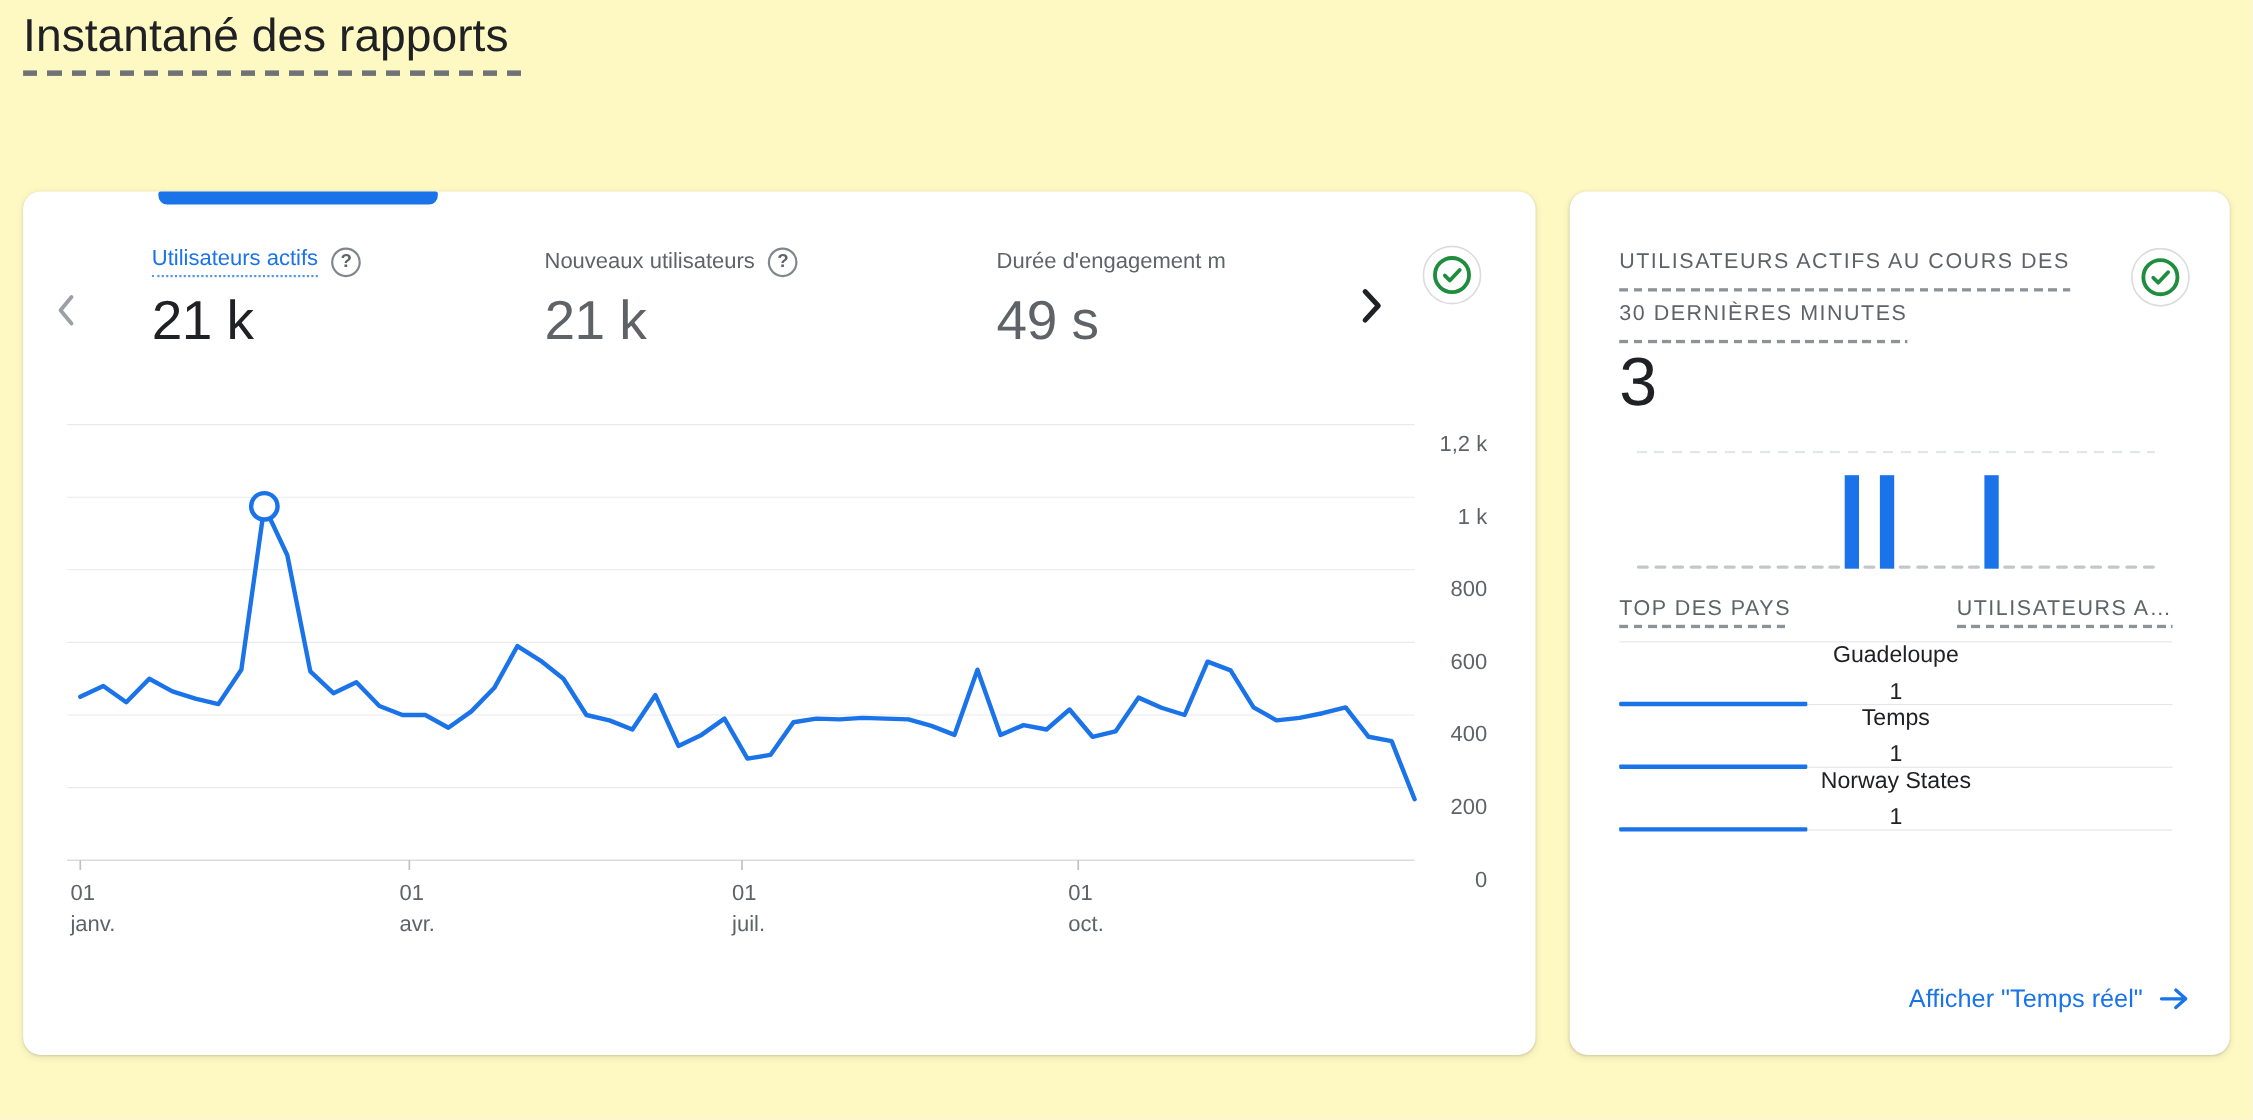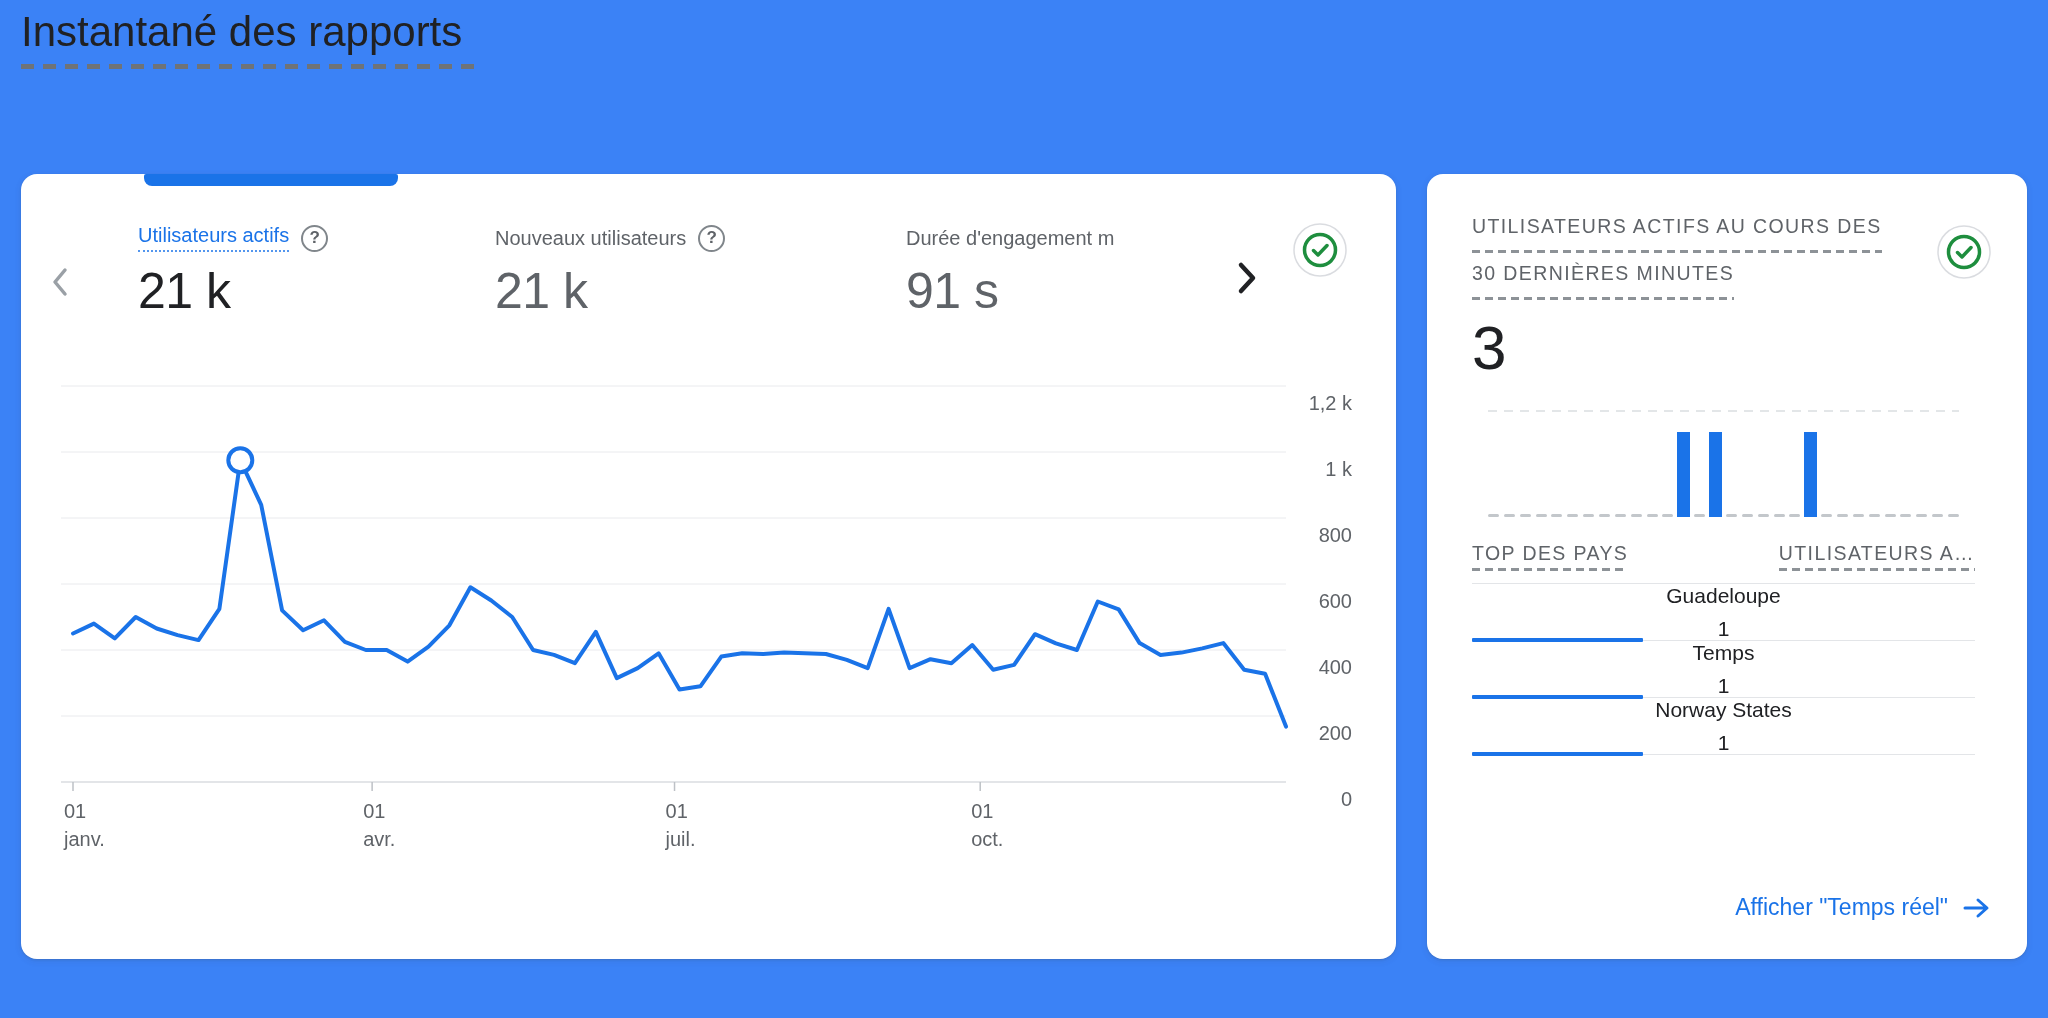--- a/index.html
+++ b/index.html
@@ -1,17 +1,17 @@
 <!DOCTYPE html>
 <html><head>
 <meta charset="utf-8">
 <style>
   html,body{margin:0;padding:0;background:#f1f3f4;}
   *{box-sizing:border-box;}
-  .stage{position:relative;width:2048px;height:1018px;background:#3b82f6;overflow:hidden;
+  .stage{position:relative;width:2048px;height:1018px;background:#fef9c3;overflow:hidden;
          font-family:"Liberation Sans","DejaVu Sans",sans-serif;color:#202124;}
 
   
   .page-title{position:absolute;left:21px;top:8px;font-size:42px;font-weight:400;color:#202124;letter-spacing:0;}
   .title-dashes{position:absolute;left:21px;top:64px;width:453px;height:5px;
      background:repeating-linear-gradient(90deg,#6f7377 0 13px,transparent 13px 22px);}
 
   
   .card{position:absolute;top:174px;background:#fff;border-radius:16px;
         box-shadow:0 1px 2px rgba(60,64,67,.18),0 2px 6px 1px rgba(60,64,67,.08);}
@@ -33,21 +33,21 @@
   .metric.muted .metric-value{color:#5f6368;}
   .metric.semi .metric-value{color:#5f6368;}
   .nav-chevron{position:absolute;background:none;border:none;padding:0;cursor:pointer;}
   .badge-check{position:absolute;}
 
   
   .trend-chart{position:absolute;left:0;top:0;}
   .axis-label{font-size:20px;fill:#5f6368;font-family:"Liberation Sans",sans-serif;}
 
   
-  .rt-header{position:absolute;left:45px;top:32px;line-height:40px;}
+  .rt-header{position:absolute;left:45px;top:44px;line-height:40px;}
   .rt-header .dashed-line{display:inline-block;font-size:19.5px;letter-spacing:1.4px;color:#5f6368;font-weight:500;
       padding-bottom:7px;background:repeating-linear-gradient(90deg,#8d9297 0 8px,transparent 8px 13px) left bottom/100% 3px no-repeat;}
   .rt-badge{position:absolute;left:510px;top:51px;}
   .rt-count{position:absolute;left:45px;top:138px;font-size:62px;font-weight:400;color:#202124;}
   .rt-per-minute{position:absolute;left:45px;top:212px;font-size:19.5px;letter-spacing:1.4px;color:#5f6368;font-weight:500;}
   .rt-minutes{position:absolute;left:61px;top:232px;width:471px;height:111px;}
   .rt-maxline{position:absolute;left:0;top:4px;width:100%;height:2px;
       background:repeating-linear-gradient(90deg,#e3e6e8 0 9px,transparent 9px 16px);}
   .rt-dash{position:absolute;bottom:0;width:11px;height:3px;background:#c3c7cb;border-radius:2px;}
   .rt-bar{position:absolute;bottom:0;width:13px;height:85px;background:#1a73e8;}
@@ -97,21 +97,21 @@
         <span class="metric-label">Nouveaux utilisateurs</span>
         <span class="help-icon"></span>
       </div>
       <div class="metric-value">21 k</div>
     </div>
 
     <div class="metric muted" style="left:885px;">
       <div class="metric-label-row">
         <span class="metric-label">Durée d'engagement m</span>
       </div>
-      <div class="metric-value">91 s</div>
+      <div class="metric-value">49 s</div>
     </div>
 
     <button class="nav-chevron" style="left:1210px;top:82px;">
       <svg width="30" height="44" viewBox="0 0 30 44">
         <polyline points="10,9 22,22 10,35" fill="none" stroke="#202124" stroke-width="4.5" stroke-linecap="round" stroke-linejoin="round"></polyline>
       </svg>
     </button>
 
     <span class="badge-check" style="left:1272px;top:49px;">
       <svg width="54" height="54" viewBox="0 0 54 54">

